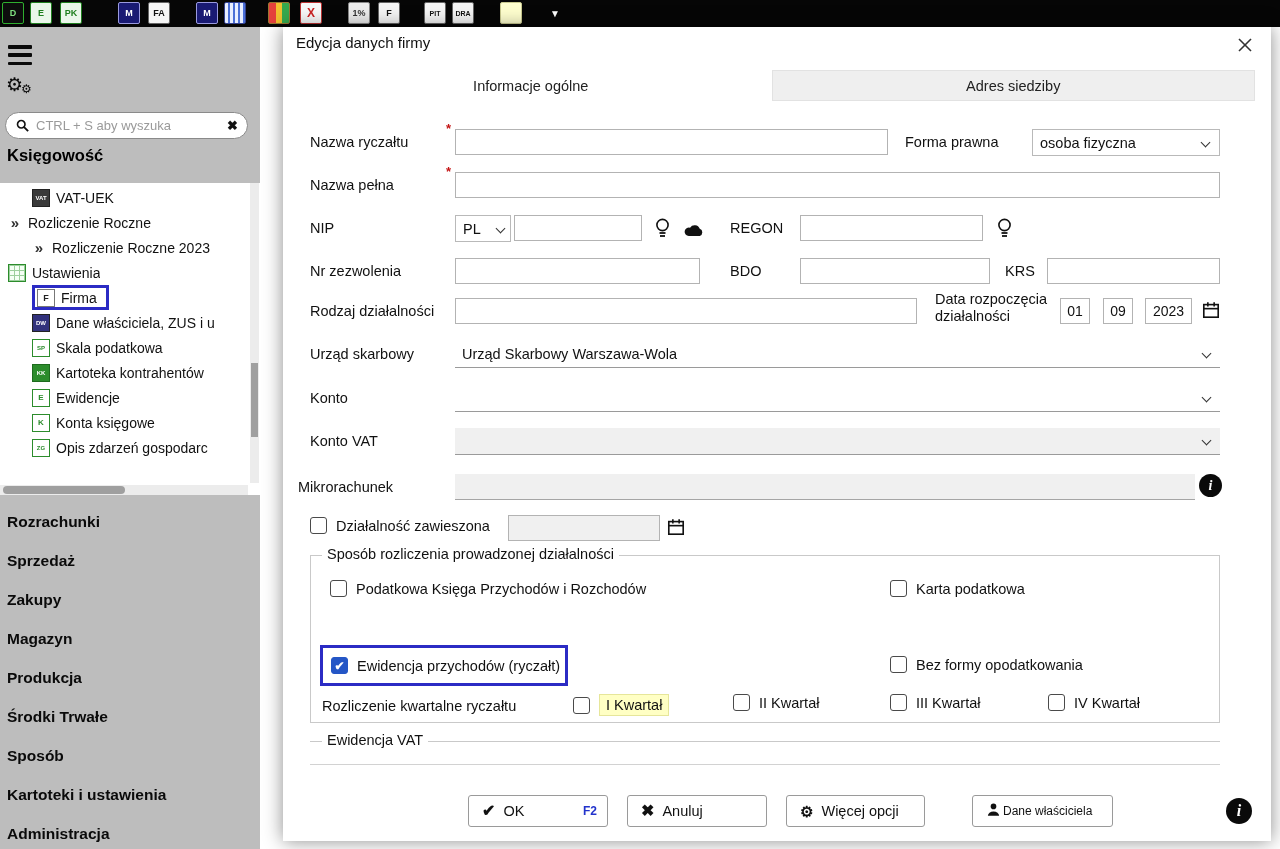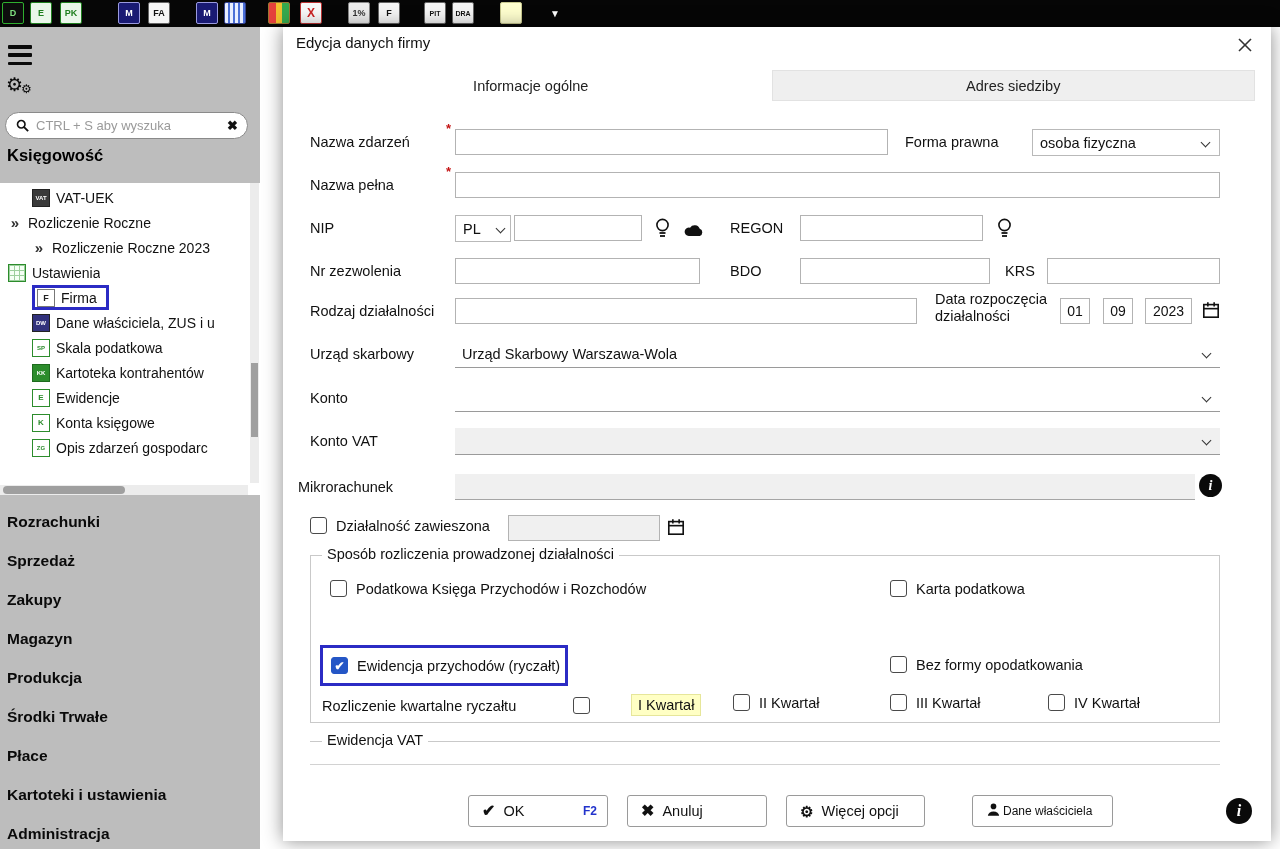--- a/index.html
+++ b/index.html
@@ -98,21 +98,21 @@
   .iconbtn { position:absolute; display:flex; align-items:center; justify-content:center; cursor:pointer; }
 
   .cb { position:absolute; display:flex; align-items:center; gap:9px; font-size:14.5px; color:#111; cursor:pointer; white-space:nowrap; }
   .cb .box { width:17px; height:17px; border:1.5px solid #4a4a4a; border-radius:3px; background:#fff; flex:0 0 auto;
              display:flex; align-items:center; justify-content:center; }
   .cb .mk { display:none; }
   .cb.checked .box { background:#2456c6; border-color:#2456c6; }
   .cb.checked .mk { display:block; color:#fff; font-size:12px; font-weight:bold; line-height:1; }
   .cb.disabled .box { border-color:#c4c4c4; }
   .cb.disabled .cbl { color:#b5b5b5; }
-  .cbl.hl { background:#ffffc4; padding:2px 6px; border:1px solid #e6e69a;margin-left:32px; }
+  .cbl.hl { background:#ffffc4; padding:2px 6px; border:1px solid #e6e69a; }
 
   .group { position:absolute; left:27px; top:528px; width:910px; height:168px; border:1px solid #c9c9c9; }
   .legend { position:absolute; background:#fff; padding:0 5px; font-size:14.5px; color:#111; }
   .bluebox { position:absolute; left:37px; top:618px; width:248px; height:41px; border:3px solid #2b2bc4;
              display:flex; align-items:center; padding-left:8px; }
   .bluebox .cb { position:static; }
 
   .vatgroup { position:absolute; left:27px; top:714px; width:910px; height:44px; border-top:1px solid #c9c9c9; }
   .vatline  { position:absolute; left:0; top:22px; width:100%; border-top:1px solid #d2d2d2; }
 
@@ -227,41 +227,41 @@
         <div class="hthumb"></div>
       </div>
     </div>
 
     <div class="mitem" style="top:486px">Rozrachunki</div>
     <div class="mitem" style="top:525px">Sprzedaż</div>
     <div class="mitem" style="top:564px">Zakupy</div>
     <div class="mitem" style="top:603px">Magazyn</div>
     <div class="mitem" style="top:642px">Produkcja</div>
     <div class="mitem" style="top:681px">Środki Trwałe</div>
-    <div class="mitem" style="top:720px">Płace</div>
+    <div class="mitem" style="top:720px">Sposób</div>
     <div class="mitem" style="top:759px">Kartoteki i ustawienia</div>
     <div class="mitem" style="top:798px">Administracja</div>
   </div>
 
   <div class="dialog">
 
     <div class="dtitle">Edycja danych firmy</div>
     <div class="dclose">
       <svg width="14" height="14" viewBox="0 0 14 14">
         <line x1="1" y1="1" x2="13" y2="13" stroke="#333" stroke-width="1.6"></line>
         <line x1="13" y1="1" x2="1" y2="13" stroke="#333" stroke-width="1.6"></line>
       </svg>
     </div>
 
     <div class="tabs">
       <div class="tab active">Informacje ogólne</div>
       <div class="tab inactive">Adres siedziby</div>
     </div>
 
-    <div class="flabel" style="left:27px;top:102px">Nazwa zdarzeń</div>
+    <div class="flabel" style="left:27px;top:102px">Nazwa ryczałtu</div>
     <span class="req" style="left:163px;top:94px">*</span>
     <div class="tinput" style="left:172px;top:102px;width:433px"></div>
     <div class="flabel" style="left:622px;top:102px">Forma prawna</div>
     <div class="combo" style="left:749px;top:102px;width:188px">
       <span>osoba fizyczna</span>
       <span class="chev"></span>
     </div>
 
     <div class="flabel" style="left:27px;top:145px">Nazwa pełna</div>
     <span class="req" style="left:163px;top:137px">*</span>

